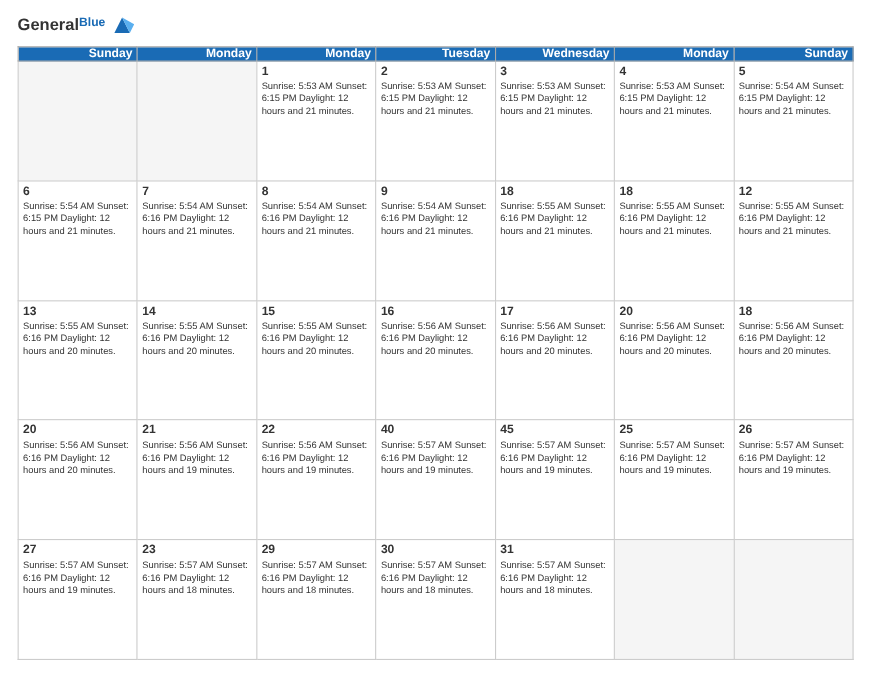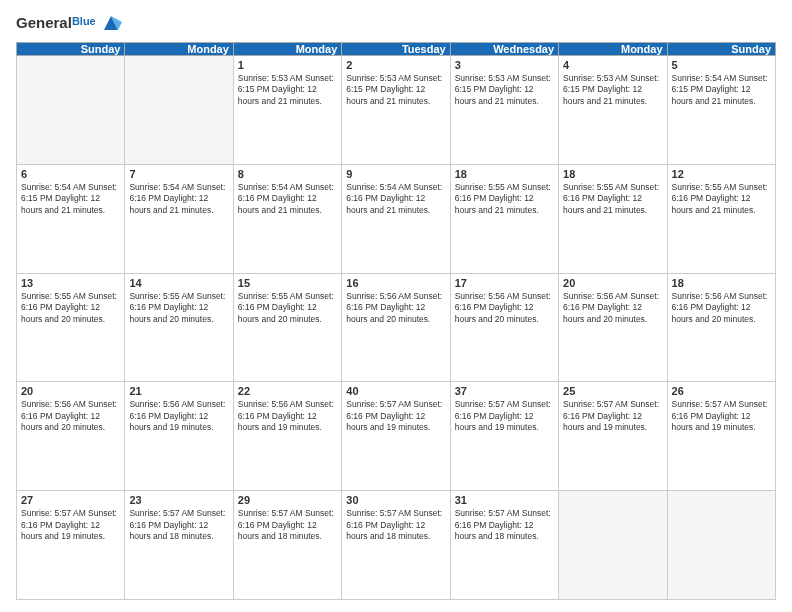--- a/index.html
+++ b/index.html
@@ -265,21 +265,21 @@
 Sunset: 6:16 PM
 Daylight: 12 hours and 19 minutes.</div>
           </td>
           <td>
             <span class="day-num">40</span>
             <div class="day-info">Sunrise: 5:57 AM
 Sunset: 6:16 PM
 Daylight: 12 hours and 19 minutes.</div>
           </td>
           <td>
-            <span class="day-num">37</span>
+            <span class="day-num">45</span>
             <div class="day-info">Sunrise: 5:57 AM
 Sunset: 6:16 PM
 Daylight: 12 hours and 19 minutes.</div>
           </td>
           <td>
             <span class="day-num">25</span>
             <div class="day-info">Sunrise: 5:57 AM
 Sunset: 6:16 PM
 Daylight: 12 hours and 19 minutes.</div>
           </td>

